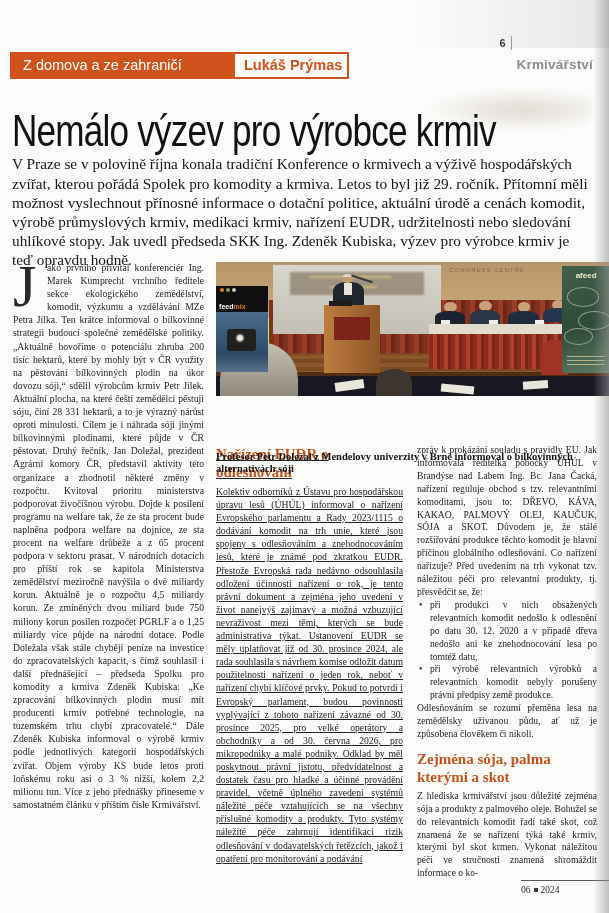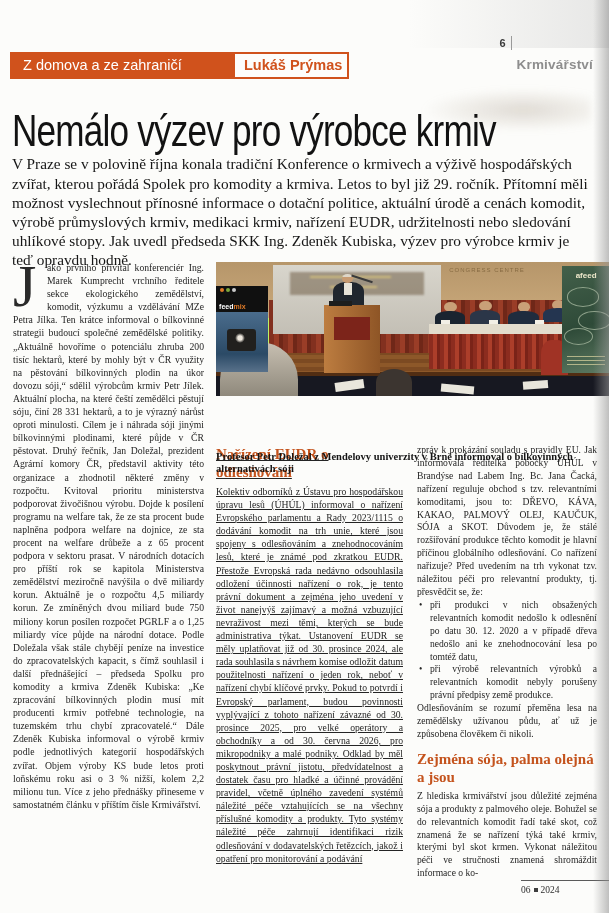--- a/index.html
+++ b/index.html
@@ -249,21 +249,21 @@
     <span>Kolektiv odborníků z Ústavu pro hospodářskou úpravu lesů (ÚHÚL) informoval o nařízení Evropského parlamentu a Rady 2023/1115 o dodávání komodit na trh unie, které jsou spojeny s odlesňováním a znehodnocováním lesů, které je známé pod zkratkou EUDR. Přestože Evropská rada nedávno odsouhlasila odložení účinnosti nařízení o rok, je tento právní dokument a zejména jeho uvedení v život nanejvýš zajímavý a možná vzbuzující nevraživost mezi těmi, kterých se bude administrativa týkat. Ustanovení EUDR se měly uplatňovat již od 30. prosince 2024, ale rada souhlasila s návrhem komise odložit datum použitelnosti nařízení o jeden rok, neboť v nařízení chybí klíčové prvky. Pokud to potvrdí i Evropský parlament, budou povinnosti vyplývající z tohoto nařízení závazné od 30. prosince 2025, pro velké operátory a obchodníky a od 30. června 2026, pro mikropodniky a malé podniky. Odklad by měl poskytnout právní jistotu, předvídatelnost a dostatek času pro hladké a účinné provádění pravidel, včetně úplného zavedení systémů náležité péče vztahujících se na všechny příslušné komodity a produkty. Tyto systémy náležité péče zahrnují identifikaci rizik odlesňování v dodavatelských řetězcích, jakož i opatření pro monitorování a podávání</span>
   </div>
 
   <div class="col col3">
     <span>zpráv k prokázání souladu s pravidly EU. Jak informovala ředitelka pobočky ÚHÚL v Brandýse nad Labem Ing. Bc. Jana Čacká, nařízení reguluje obchod s tzv. relevantními komoditami, jsou to: DŘEVO, KÁVA, KAKAO, PALMOVÝ OLEJ, KAUČUK, SÓJA a SKOT. Důvodem je, že stálé rozšiřování produkce těchto komodit je hlavní příčinou globálního odlesňování. Co nařízení nařizuje? Před uvedením na trh vykonat tzv. náležitou péči pro relevantní produkty, tj. přesvědčit se, že:</span>
     <ul class="bullets">
       <li>při produkci v nich obsažených relevantních komodit nedošlo k odlesnění po datu 30. 12. 2020 a v případě dřeva nedošlo ani ke znehodnocování lesa po tomtéž datu,</li>
       <li>při výrobě relevantních výrobků a relevantních komodit nebyly porušeny právní předpisy země produkce.</li>
     </ul>
     <span>Odlesňováním se rozumí přeměna lesa na zemědělsky užívanou půdu, ať už je způsobena člověkem či nikoli.</span>
-    <h3 class="sect">Zejména sója, palma olejná a jsou</h3>
+    <h3 class="sect">Zejména sója, palma kterými a skot</h3>
     <span>Z hlediska krmivářství jsou důležité zejména sója a produkty z palmového oleje. Bohužel se do relevantních komodit řadí také skot, což znamená že se nařízení týká také krmiv, kterými byl skot krmen. Vykonat náležitou péči ve stručnosti znamená shromáždit informace o ko-</span>
   </div>
 
   <div class="footer-rule"></div>
   <div class="footer">
     <span>06</span><span class="sq"></span><span>2024</span>
   </div>
 
   <div class="edge-shadow"></div>
 </div>

